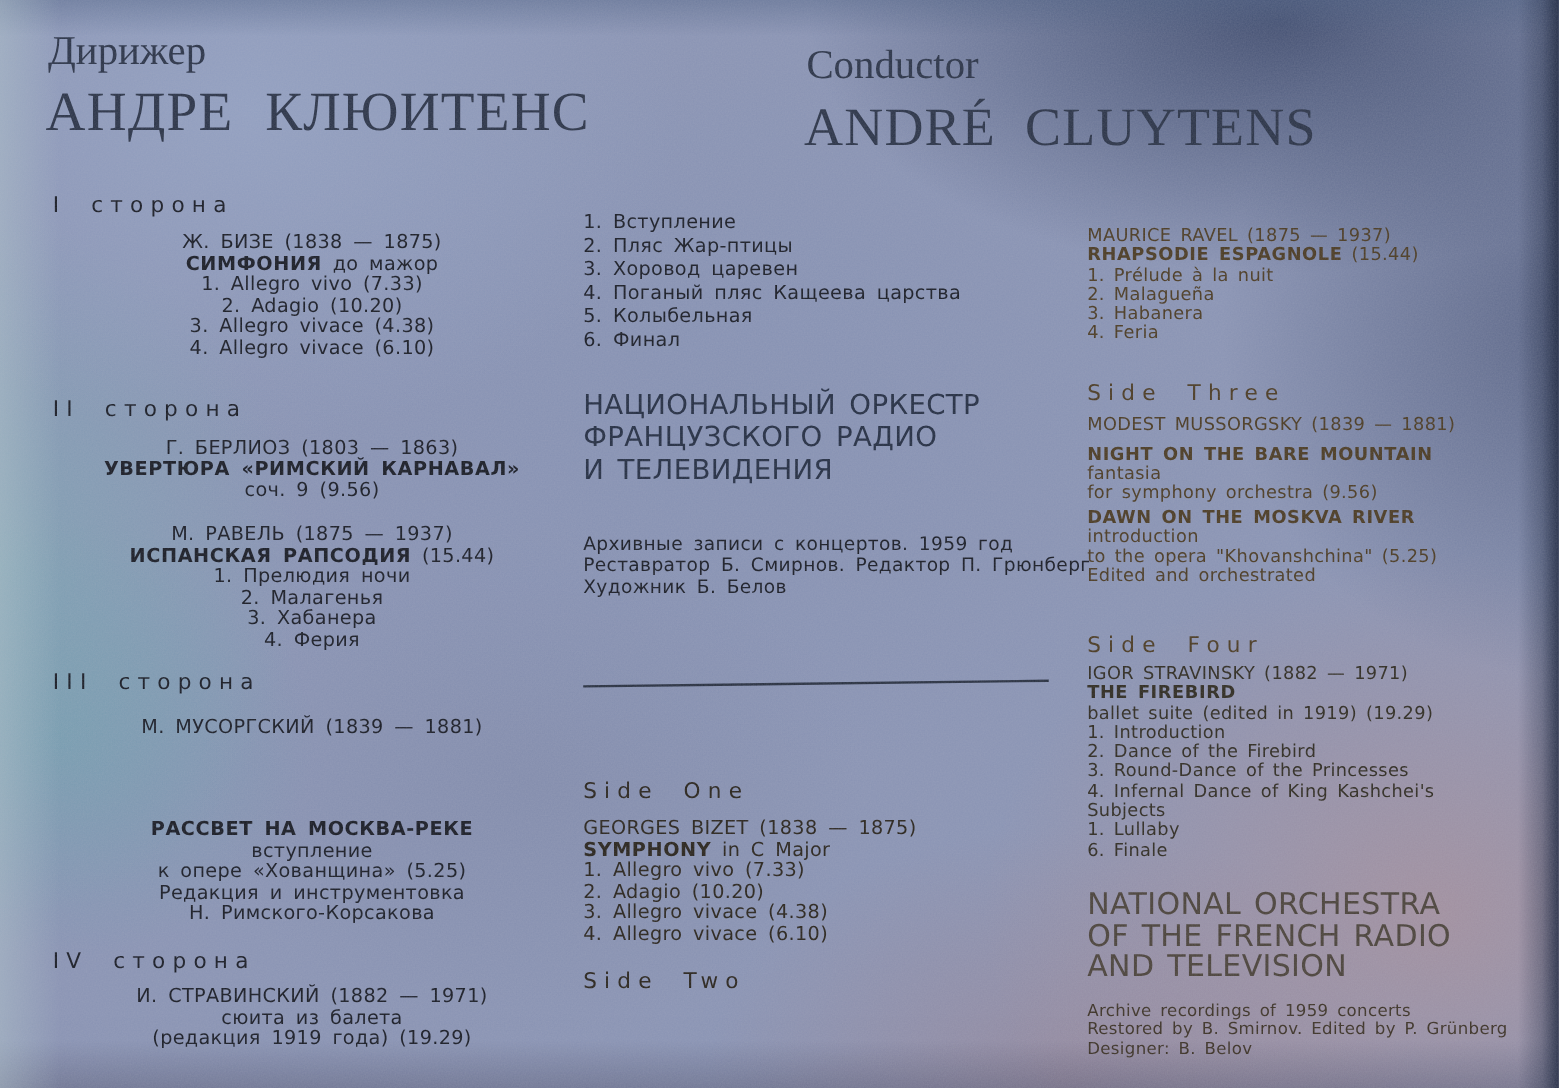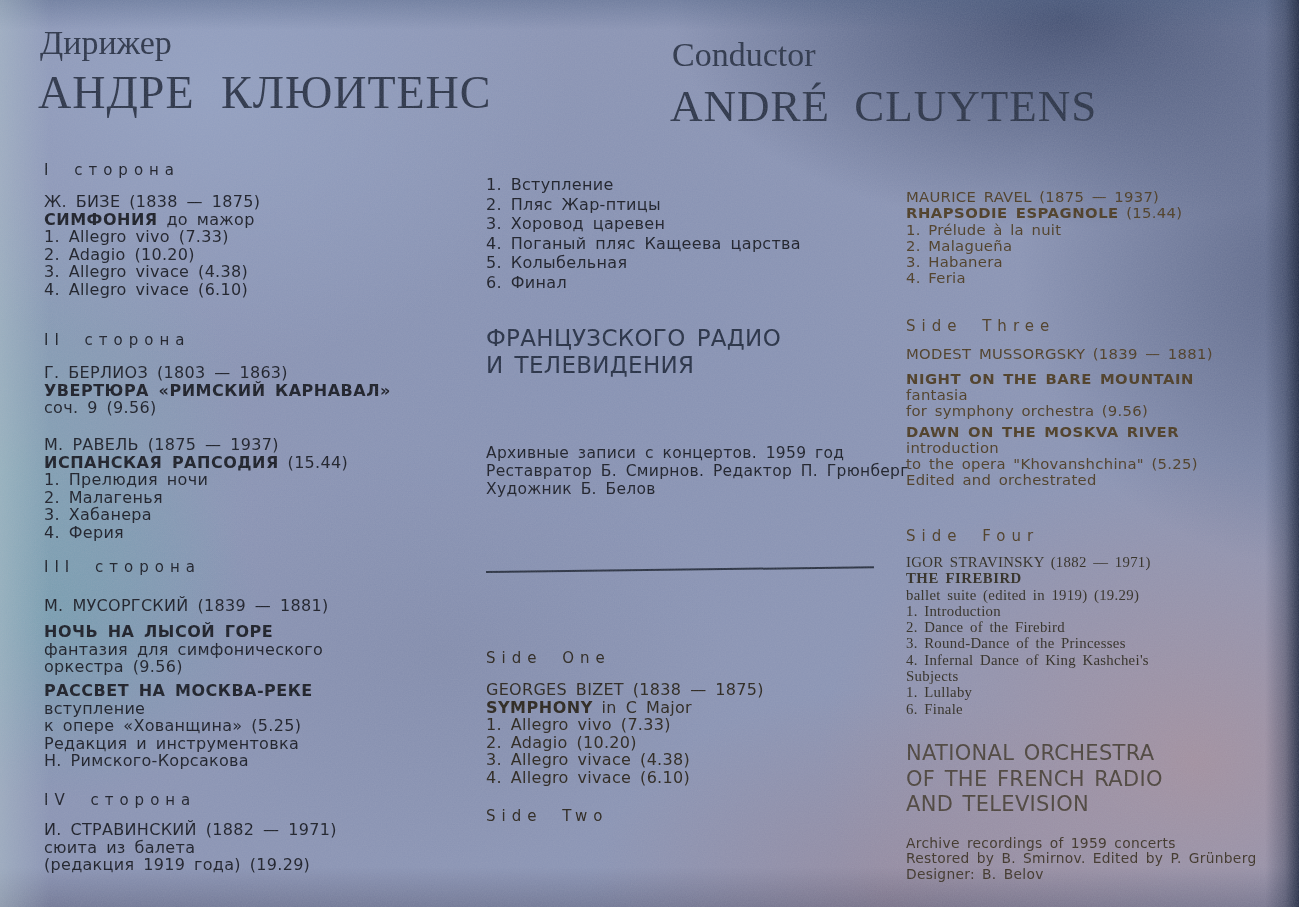--- a/index.html
+++ b/index.html
@@ -33,33 +33,33 @@
 
   
   .col{position:absolute;top:0;bottom:0;}
   #col-left{left:44px;width:432px;}
   #col-middle{left:486px;width:420px;}
   #col-right{left:906px;width:392px;}
   .block{position:absolute;left:0;right:0;white-space:nowrap;}
   .line{letter-spacing:.3px;word-spacing:3.5px;}
   .bold{font-weight:700;letter-spacing:.5px;}
 
-  .side{font-size:15px;letter-spacing:6px;word-spacing:9px;font-weight:400;}
+  .side{font-size:18px;letter-spacing:6px;word-spacing:9px;font-weight:400;}
 
   
   .tone-dark{color:var(--ink_dark);}
   .tone-navy{color:var(--ink_navy);}
   .tone-warm{color:var(--ink_warm);}
   .tone-brown{color:var(--ink_brown);}
   .tone-umber{color:var(--ink_umber);}
   .tone-greybrown{color:var(--ink_greybrown);}
   .tone-creditbrown{color:var(--ink_creditbrown);}
 
   
-  #col-left .lines{font-size:16px;line-height:17.5px;}
+  #col-left .lines{font-size:16px;line-height:17.5px;text-align:center;}
   #col-left .b0{top:161px}#col-left .b1{top:193px}#col-left .b2{top:331px}
   #col-left .b3{top:364px}#col-left .b4{top:436px}#col-left .b5{top:558px}
   #col-left .b6{top:597px}#col-left .b7{top:623px}#col-left .b8{top:682px}
   #col-left .b9{top:791px}#col-left .b10{top:821px}
 
   
   #col-middle .lines{font-size:16px;line-height:17.5px;}
   #col-middle .b0{top:175px;line-height:19.5px;}
   #col-middle .org{font-size:23px;line-height:27px;letter-spacing:1.2px;word-spacing:5px;}
   #col-middle .b1{top:325px}
@@ -68,22 +68,22 @@
   #col-middle .b3{top:571px}
   .rule{height:2px;background:#283040;width:388px;transform:rotate(-.7deg);transform-origin:left center;}
   #col-middle .b4{top:649px}#col-middle .b5{top:681px}
   #col-middle .b6{top:807px}#col-middle .b7{top:837px}
 
   
   #col-right .lines{font-size:14.8px;line-height:16.3px;}
   #col-right .line{word-spacing:2.5px;}
   #col-right .b0{top:189px}#col-right .b1{top:317px}#col-right .b2{top:346px}
   #col-right .b3{top:371px;line-height:16px;}#col-right .b4{top:424px;line-height:16px;}
-  #col-right .b5{top:527px}#col-right .b6{top:554px;line-height:16.3px;font-family:Liberation Serif, serif;}
-  #col-right .org{font-size:21px;line-height:25.5px;letter-spacing:1px;word-spacing:4px;}
+  #col-right .b5{top:527px}#col-right .b6{top:554px;line-height:16.3px;}
+  #col-right .org{font-size:25px;line-height:25.5px;letter-spacing:1px;word-spacing:4px;}
   #col-right .b7{top:741px}
   #col-right .credits{font-size:13.8px;line-height:15.3px;}
   #col-right .b8{top:836px}
 </style>
 </head>
 <body>
 
 <div id="page">
 
   <div class="hdr" id="ru-label">Дирижер</div>
@@ -112,25 +112,20 @@
         <div class="line"><span class="bold">ИСПАНСКАЯ РАПСОДИЯ</span><span> (15.44)</span></div>
         <div class="line">1. Прелюдия ночи</div>
         <div class="line">2. Малагенья</div>
         <div class="line">3. Хабанера</div>
         <div class="line">4. Ферия</div>
       </div>
       <div class="block b5 side tone-dark">III сторона</div>
       <div class="block b6 lines tone-dark">
         <div class="line">М. МУСОРГСКИЙ (1839 — 1881)</div>
       </div>
-      <div class="block b7 lines tone-dark">
-        <div class="line bold">НОЧЬ НА ЛЫСОЙ ГОРЕ</div>
-        <div class="line">фантазия для симфонического</div>
-        <div class="line">оркестра (9.56)</div>
-      </div>
       <div class="block b8 lines tone-dark">
         <div class="line bold">РАССВЕТ НА МОСКВА-РЕКЕ</div>
         <div class="line">вступление</div>
         <div class="line">к опере «Хованщина» (5.25)</div>
         <div class="line">Редакция и инструментовка</div>
         <div class="line">Н. Римского-Корсакова</div>
       </div>
       <div class="block b9 side tone-dark">IV сторона</div>
       <div class="block b10 lines tone-dark">
         <div class="line">И. СТРАВИНСКИЙ (1882 — 1971)</div>
@@ -141,20 +136,21 @@
   <div class="col" id="col-middle">
       <div class="block b0 lines tone-dark">
         <div class="line">1. Вступление</div>
         <div class="line">2. Пляс Жар-птицы</div>
         <div class="line">3. Хоровод царевен</div>
         <div class="line">4. Поганый пляс Кащеева царства</div>
         <div class="line">5. Колыбельная</div>
         <div class="line">6. Финал</div>
       </div>
       <div class="block b1 lines org tone-navy">
+        <div class="line">НАЦИОНАЛЬНЫЙ ОРКЕСТР</div>
         <div class="line">ФРАНЦУЗСКОГО РАДИО</div>
         <div class="line">И ТЕЛЕВИДЕНИЯ</div>
       </div>
       <div class="block b2 lines credits tone-dark">
         <div class="line">Архивные записи с концертов. 1959 год</div>
         <div class="line">Реставратор Б. Смирнов. Редактор П. Грюнберг</div>
         <div class="line">Художник Б. Белов</div>
       </div>
       <div class="block b3 rule tone-dark"></div>
       <div class="block b4 side tone-warm">Side One</div>

